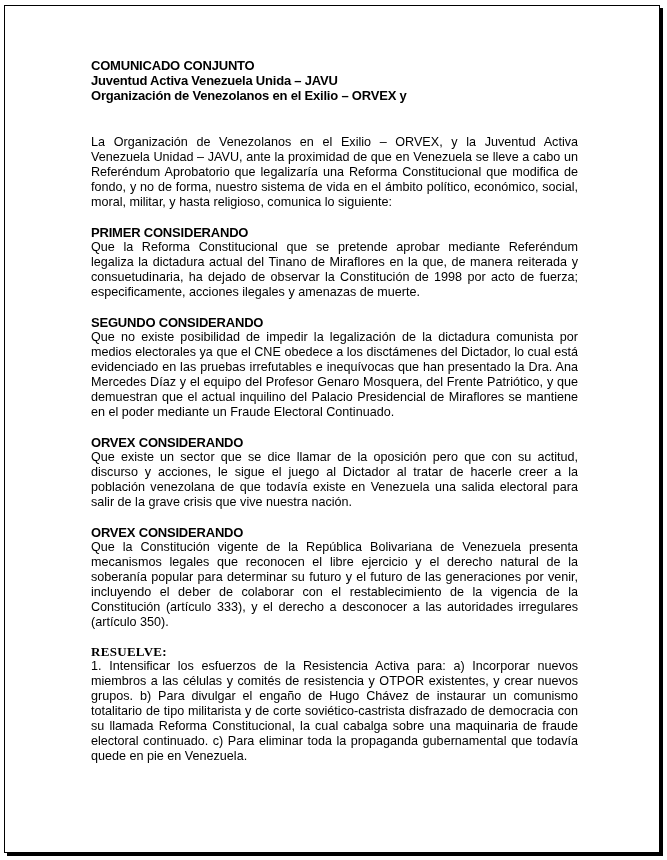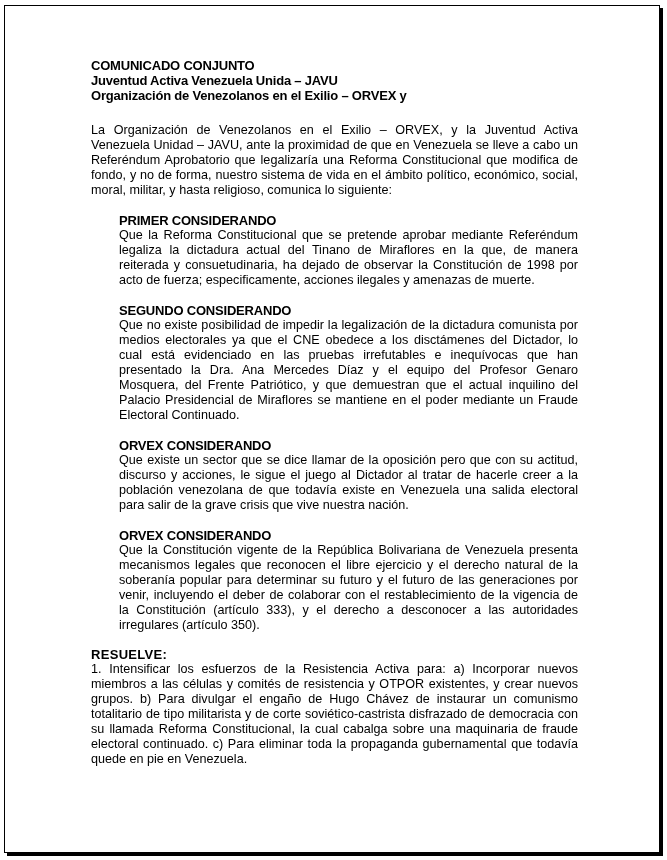--- a/index.html
+++ b/index.html
@@ -37,40 +37,40 @@
     .title-block {
       text-align: left;
       font-family: "Liberation Sans", sans-serif;
       font-weight: bold;
       font-size: 13px;
       line-height: 15px;
       letter-spacing: -0.2px;
     }
     .title-block div { white-space: nowrap; }
     .intro {
-      margin-top: 20px;
+      margin-top: 32px;
       text-align: justify;
     }
     .section {
       margin-top: 15px;
-      margin-left: 28px;
     }
     .section-heading {
       font-weight: bold;
       font-size: 13px;
       letter-spacing: -0.2px;
     }
     .section-body {
       text-align: justify;
     }
     .resolve-heading {
       margin-top: 14px;
       font-weight: bold;
       font-size: 13px;
       letter-spacing: 0.3px;
+      font-family: Liberation Serif, serif;
     }
     .resolve-body {
       text-align: justify;
     }
   </style>
 </head>
 <body>
 
 <div class="page">
   <div class="content">

